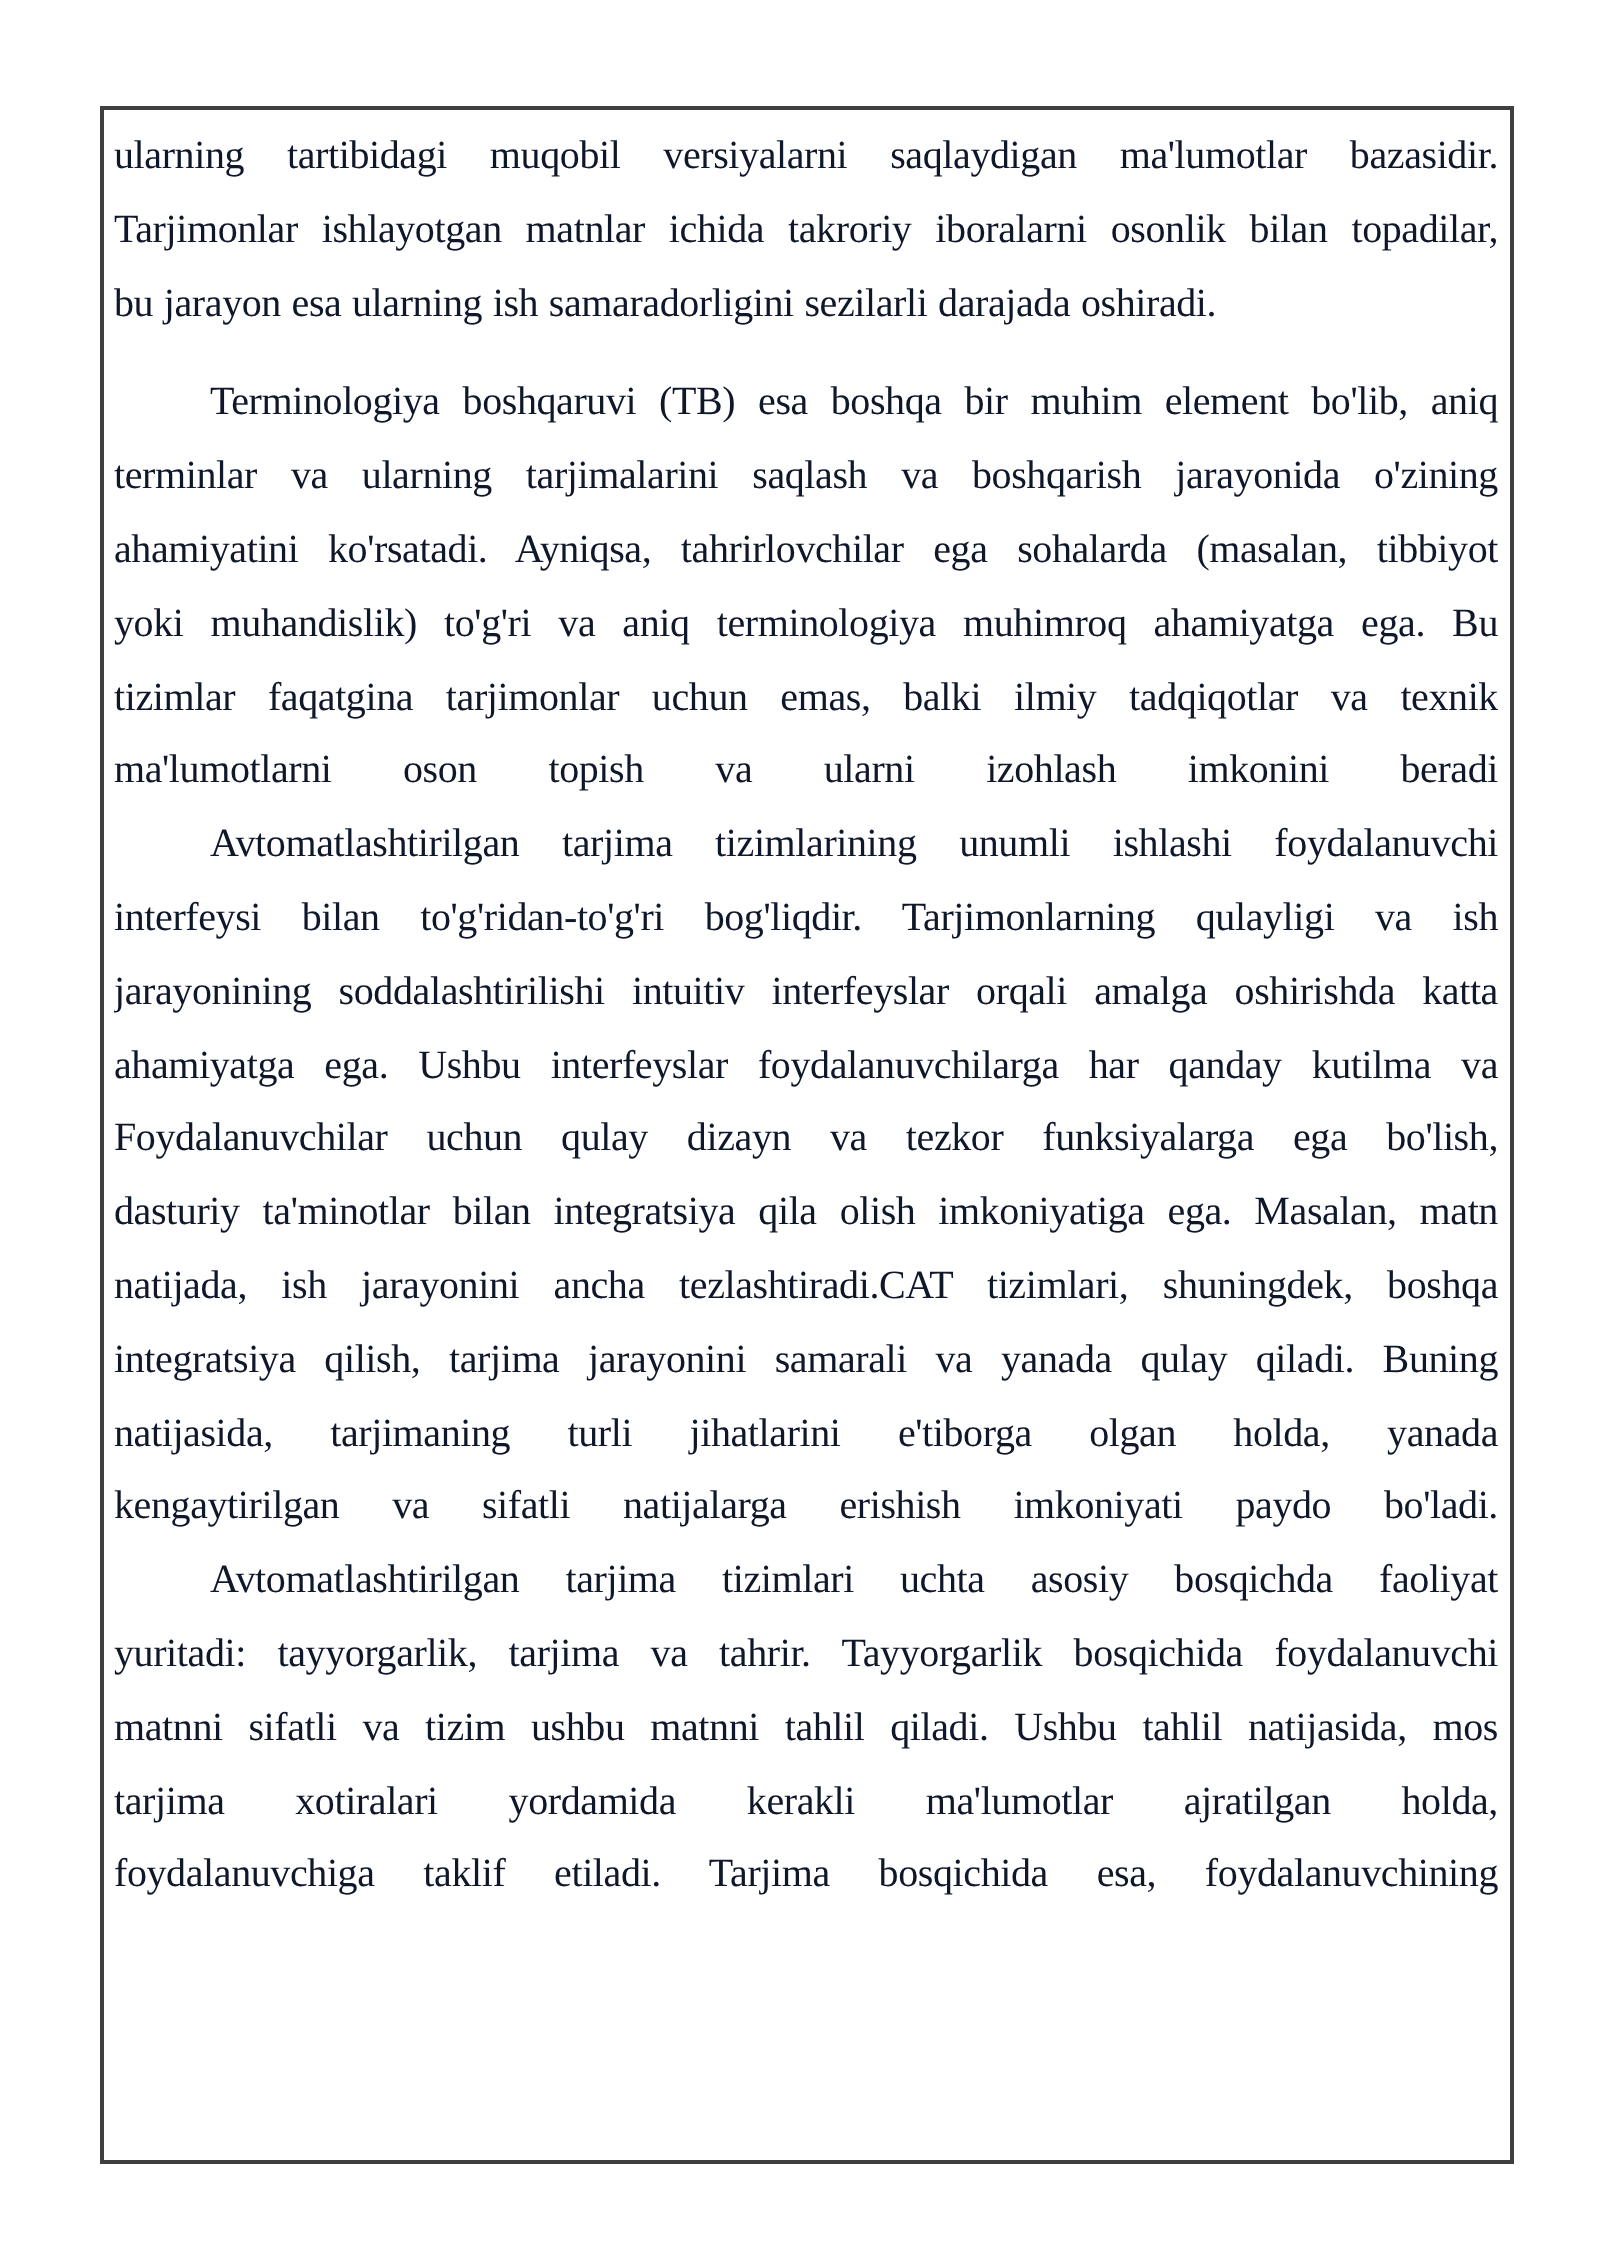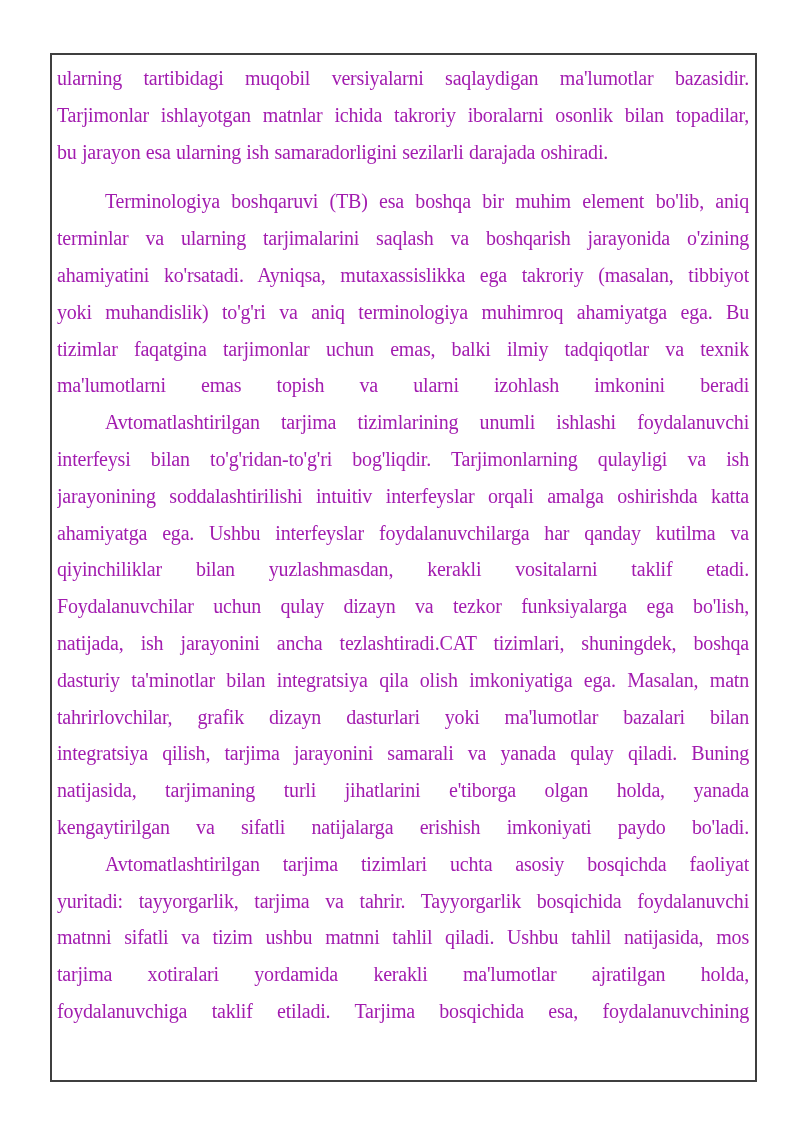--- a/index.html
+++ b/index.html
@@ -50,44 +50,42 @@
     text-align-last: left;
   }
   .line.indent {
     text-indent: 48px;
   }
 </style>
 </head>
 <body style="background: rgb(255, 255, 255);">
 
 <div class="page-frame" style="border-color: rgb(63, 63, 63); background: rgb(255, 255, 255);">
-  <div class="document-text" style="color: #a21caf;">
+  <div class="document-text" style="color: #0f172a;">
       <div class="para space-after">
         <div class="line">ularning tartibidagi muqobil versiyalarni saqlaydigan ma'lumotlar bazasidir.</div>
         <div class="line">Tarjimonlar ishlayotgan matnlar ichida takroriy iboralarni osonlik bilan topadilar,</div>
         <div class="line no-stretch">bu jarayon esa ularning ish samaradorligini sezilarli darajada oshiradi.</div>
       </div>
       <div class="para">
         <div class="line indent">Terminologiya boshqaruvi (TB) esa boshqa bir muhim element bo'lib, aniq</div>
         <div class="line">terminlar va ularning tarjimalarini saqlash va boshqarish jarayonida o'zining</div>
-        <div class="line">ahamiyatini ko'rsatadi. Ayniqsa, mutaxassislikka ega takroriy (masalan, tibbiyot</div>
+        <div class="line">ahamiyatini ko'rsatadi. Ayniqsa, tahrirlovchilar ega sohalarda (masalan, tibbiyot</div>
         <div class="line">yoki muhandislik) to'g'ri va aniq terminologiya muhimroq ahamiyatga ega. Bu</div>
         <div class="line">tizimlar faqatgina tarjimonlar uchun emas, balki ilmiy tadqiqotlar va texnik</div>
-        <div class="line">ma'lumotlarni emas topish va ularni izohlash imkonini beradi</div>
+        <div class="line">ma'lumotlarni oson topish va ularni izohlash imkonini beradi</div>
       </div>
       <div class="para">
         <div class="line indent">Avtomatlashtirilgan tarjima tizimlarining unumli ishlashi foydalanuvchi</div>
         <div class="line">interfeysi bilan to'g'ridan-to'g'ri bog'liqdir. Tarjimonlarning qulayligi va ish</div>
         <div class="line">jarayonining soddalashtirilishi intuitiv interfeyslar orqali amalga oshirishda katta</div>
         <div class="line">ahamiyatga ega. Ushbu interfeyslar foydalanuvchilarga har qanday kutilma va</div>
-        <div class="line">qiyinchiliklar bilan yuzlashmasdan, kerakli vositalarni taklif etadi.</div>
         <div class="line">Foydalanuvchilar uchun qulay dizayn va tezkor funksiyalarga ega bo'lish,</div>
+        <div class="line">dasturiy ta'minotlar bilan integratsiya qila olish imkoniyatiga ega. Masalan, matn</div>
         <div class="line">natijada, ish jarayonini ancha tezlashtiradi.CAT tizimlari, shuningdek, boshqa</div>
-        <div class="line">dasturiy ta'minotlar bilan integratsiya qila olish imkoniyatiga ega. Masalan, matn</div>
-        <div class="line">tahrirlovchilar, grafik dizayn dasturlari yoki ma'lumotlar bazalari bilan</div>
         <div class="line">integratsiya qilish, tarjima jarayonini samarali va yanada qulay qiladi. Buning</div>
         <div class="line">natijasida, tarjimaning turli jihatlarini e'tiborga olgan holda, yanada</div>
         <div class="line">kengaytirilgan va sifatli natijalarga erishish imkoniyati paydo bo'ladi.</div>
       </div>
       <div class="para">
         <div class="line indent">Avtomatlashtirilgan tarjima tizimlari uchta asosiy bosqichda faoliyat</div>
         <div class="line">yuritadi: tayyorgarlik, tarjima va tahrir. Tayyorgarlik bosqichida foydalanuvchi</div>
         <div class="line">matnni sifatli va tizim ushbu matnni tahlil qiladi. Ushbu tahlil natijasida, mos</div>
         <div class="line">tarjima xotiralari yordamida kerakli ma'lumotlar ajratilgan holda,</div>
         <div class="line">foydalanuvchiga taklif etiladi. Tarjima bosqichida esa, foydalanuvchining</div>

